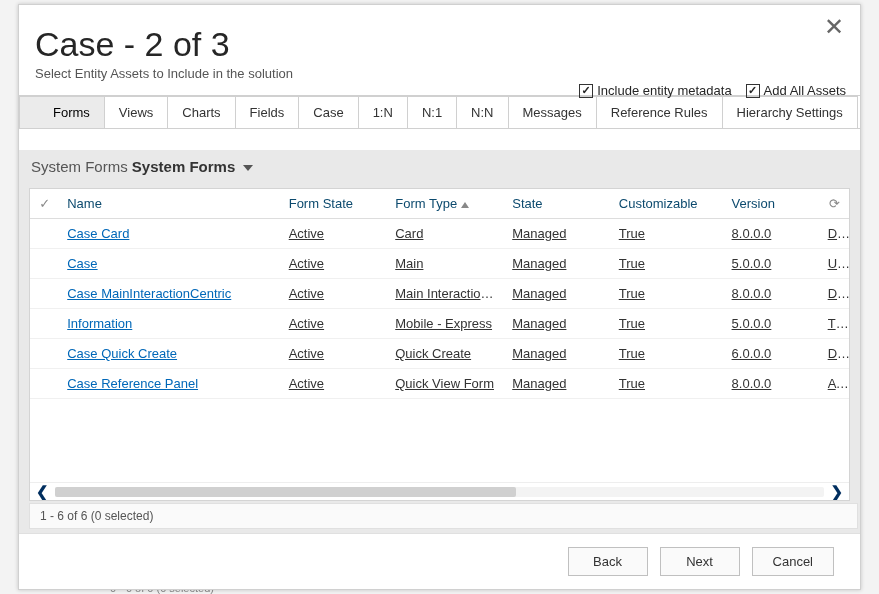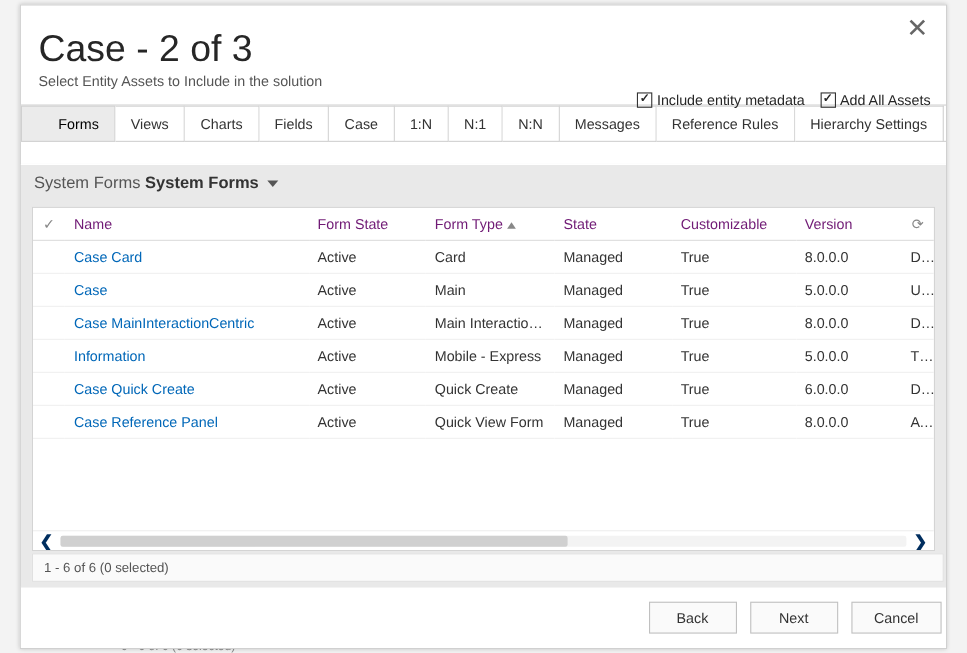--- a/index.html
+++ b/index.html
@@ -91,33 +91,33 @@
       left: 10px; right: 10px; top: 38px; bottom: 32px;
       background: #fff;
       border: 1px solid #d4d4d4;
       display: flex; flex-direction: column;
       overflow: hidden;
     }
 
     table { width: 100%; border-collapse: collapse; table-layout: fixed; }
     thead th {
       text-align: left;
-      font-size: 13px; font-weight: 400; color: #701a75;
+      font-size: 13px; font-weight: 400; color: #0c4a6e;
       padding: 7px 8px;
       border-bottom: 1px solid #ddd;
       white-space: nowrap;
       overflow: hidden;
     }
     thead th.sel { width: 28px; text-align: center; color: #888; }
     thead th.refresh { width: 28px; text-align: center; color: #888; }
     tbody td {
       font-size: 13px; color: #333;
       padding: 7px 8px;
       border-bottom: 1px solid #f0f0f0;
-      white-space: nowrap; overflow: hidden; text-overflow: ellipsis;
+      white-space: nowrap; overflow: hidden; text-overflow: ellipsis; text-decoration: underline;
     }
     tbody td.link { color: #0067b8; }
     .sort-up {
       display: inline-block; width: 0; height: 0;
       border-left: 4px solid transparent;
       border-right: 4px solid transparent;
       border-bottom: 6px solid #888;
       margin-left: 4px; vertical-align: middle;
     }
 
@@ -143,21 +143,21 @@
       background: #fafafa;
       border: 1px solid #e0e0e0;
       padding: 5px 10px;
       font-size: 12px; color: #555;
     }
 
     .footer {
       position: absolute; left: 0; right: 0; bottom: 0;
       height: 56px;
       display: flex; align-items: center; justify-content: flex-end;
-      padding-right: 4px;
+      padding-right: 26px;
       gap: 12px;
       background: #fff;
       border-top: 1px solid #e0e0e0;
     }
     .btn {
       min-width: 80px; padding: 6px 20px;
       font-size: 13px; color: #333;
       background: #fafafa;
       border: 1px solid #c0c0c0;
       cursor: pointer;

